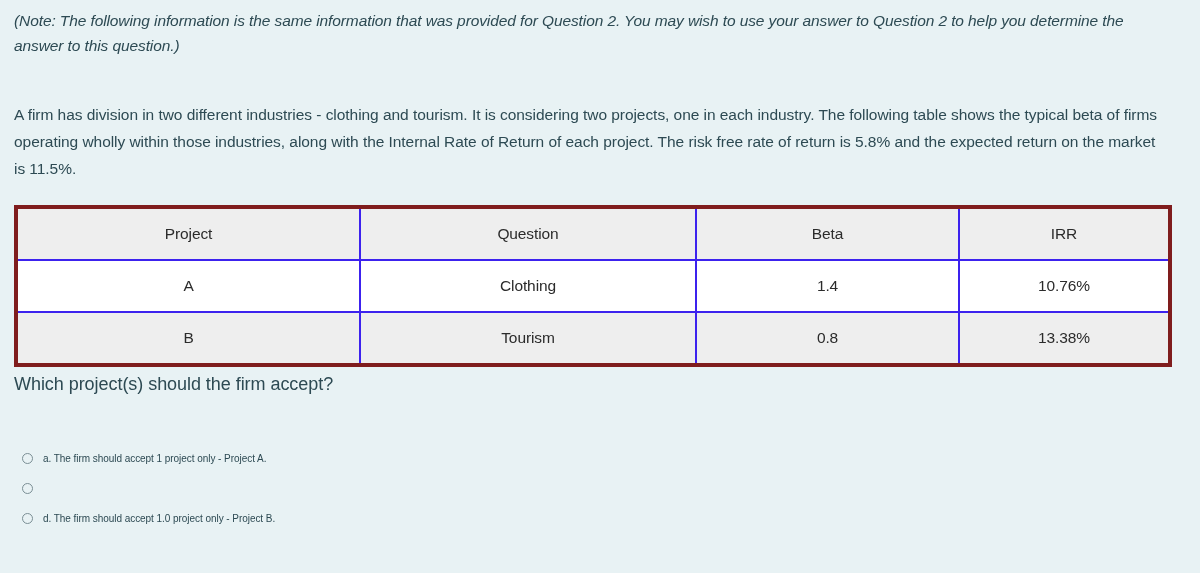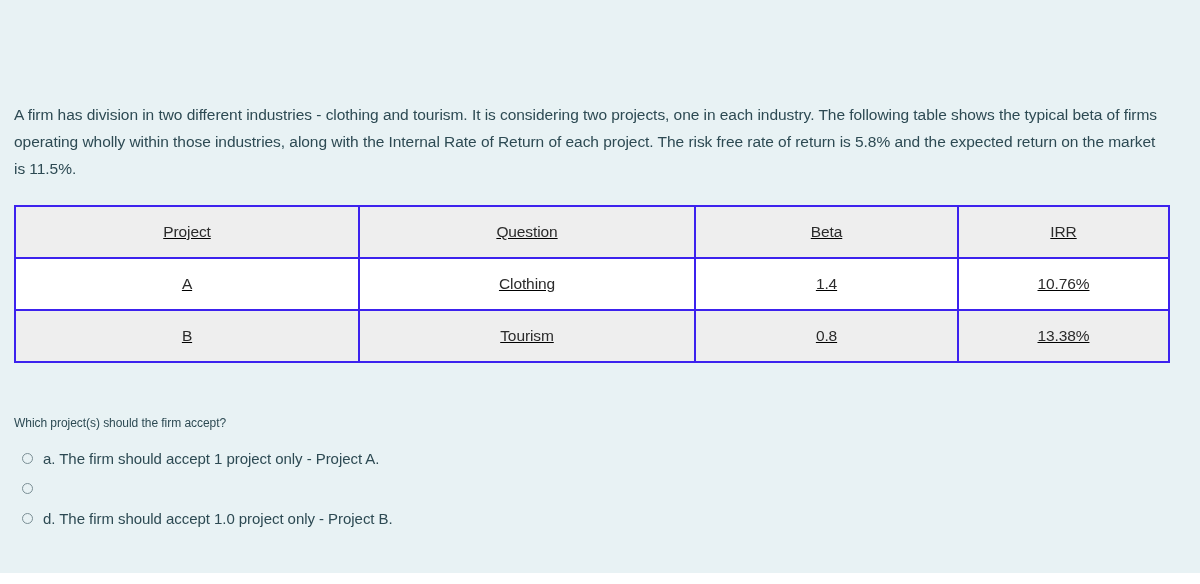--- a/index.html
+++ b/index.html
@@ -47,22 +47,21 @@
   .tbl-wrap {
     position: absolute;
     left: 14px;
     top: 205px;
     width: 1154px;
   }
   table.data {
     border-collapse: collapse;
     width: 100%;
     table-layout: fixed;
-    border: 2px solid #7f1d1d;
-    text-decoration: underline;
+    border: 4px solid #7f1d1d;
   }
   table.data col.c1 { width: 344px; }
   table.data col.c2 { width: 336px; }
   table.data col.c3 { width: 263px; }
   table.data col.c4 { width: 211px; }
   table.data th, table.data td {
     border: 2px solid #3c22ee;
     height: 48px;
     text-align: center;
     vertical-align: middle;
@@ -72,22 +71,22 @@
     letter-spacing: -0.1px;
   }
   table.data thead th { background: #eeeeee; }
   table.data tbody tr.row-odd td { background: #ffffff; }
   table.data tbody tr.row-even td { background: #eeeeee; }
 
   
   .question {
     position: absolute;
     left: 14px;
-    top: 416px;
-    font-size: 12px;
+    top: 374px;
+    font-size: 18px;
     color: #2d4a53;
     letter-spacing: -0.05px;
   }
   .options {
     position: absolute;
     left: 22px;
     top: 443px;
     width: 900px;
   }
   .option {
@@ -100,38 +99,39 @@
     width: 11px;
     height: 11px;
     border: 1.3px solid #7b8f95;
     border-radius: 50%;
     background: transparent;
     flex: 0 0 auto;
     margin-right: 10px;
     box-sizing: border-box;
   }
   .opt-label {
-    font-size: 15px;
+    font-size: 10px;
     color: #2d4a53;
     letter-spacing: -0.05px;
   }
   .footer-strip {
     position: absolute;
     left: 0;
     top: 573px;
     width: 1200px;
     height: 11px;
     background: #ffffff;
   }
 </style>
 </head>
 <body>
 
 <div class="page">
 
+  <div class="note">(Note: The following information is the same information that was provided for Question 2.  You may wish to use your answer to Question 2 to help you determine the answer to this question.)</div>
 
   <div class="intro"> A firm has division in two different industries - clothing and tourism.  It is considering two projects, one in each industry.  The following table shows the typical beta of firms operating wholly within those industries, along with the Internal Rate of Return of each project.  The risk free rate of return is 5.8% and the expected return on the market is 11.5%.</div>
 
   <div class="tbl-wrap">
     <table class="data">
       <colgroup>
         <col class="c1">
           <col class="c2">
           <col class="c3">
           <col class="c4">

